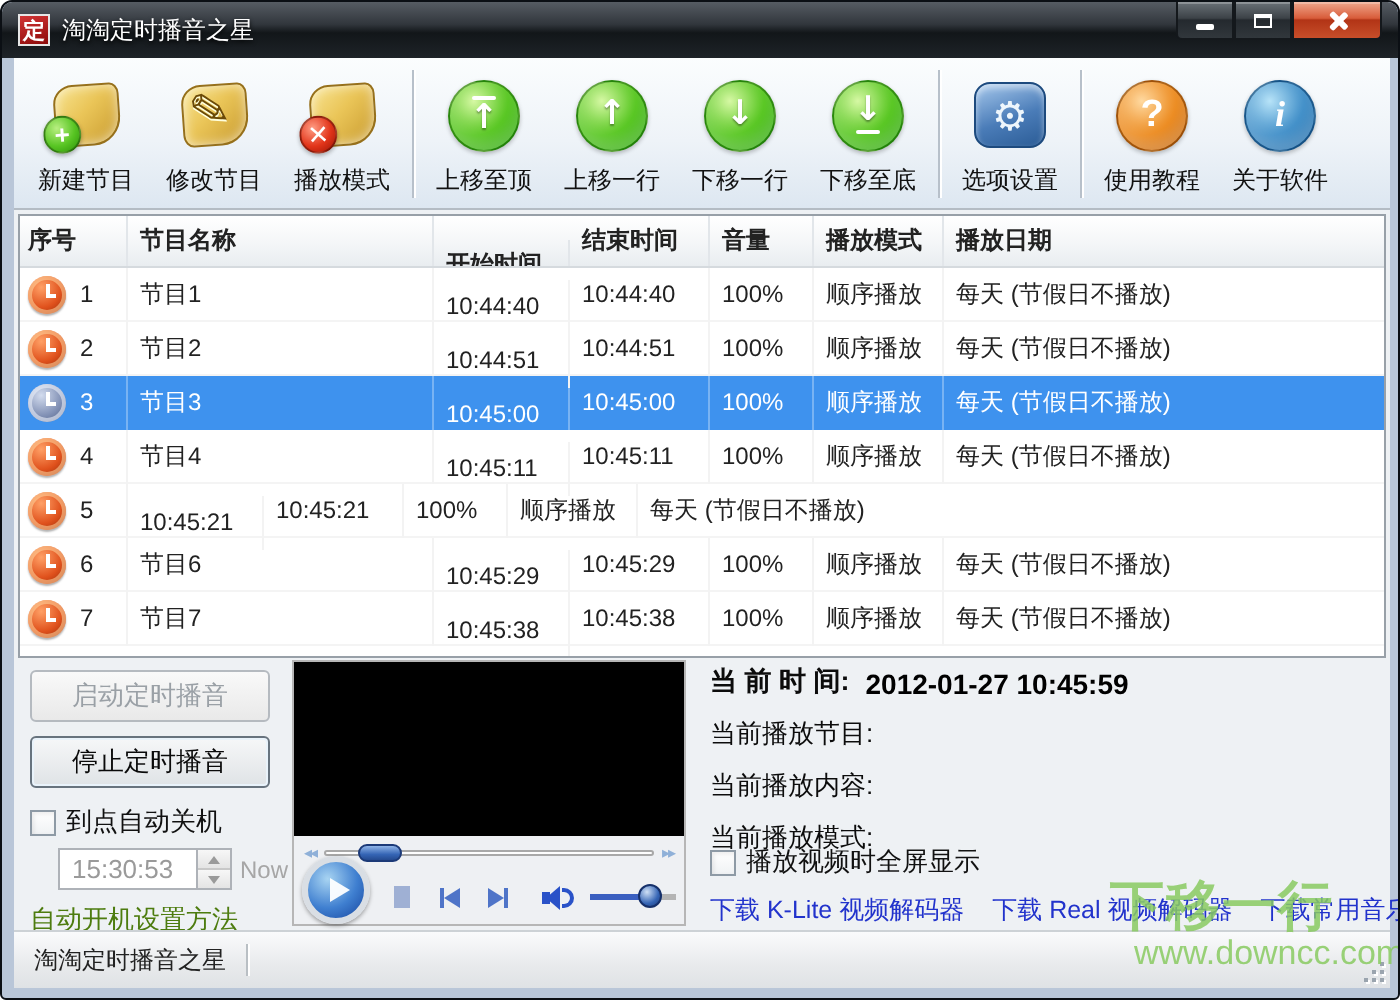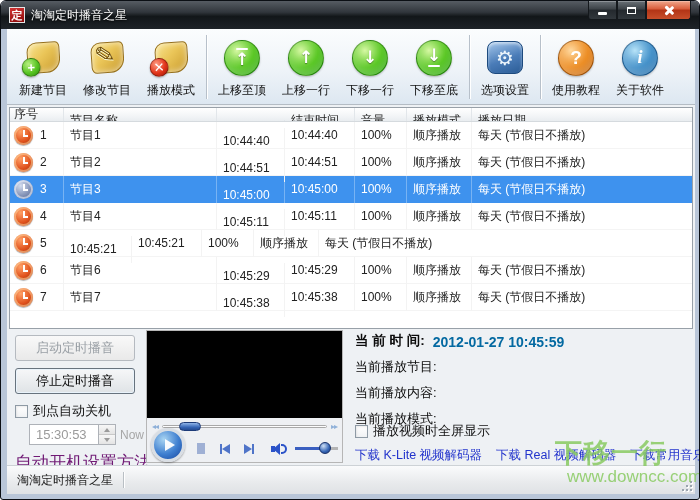--- a/index.html
+++ b/index.html
@@ -53,21 +53,21 @@
   .orb.blue { background:radial-gradient(circle at 35% 28%,#b7e3f8,#3f8ec8 52%,#145f9e); border-color:rgba(0,40,80,.45); }
   .arrowg { font-size:17px; line-height:17px; font-weight:bold; text-shadow:0 1px 1px rgba(0,0,0,.35); font-family:"DejaVu Sans",sans-serif; }
   .cap { width:12px; height:2.5px; background:#fff; border-radius:1px; margin:1px 0; }
   .tile { width:36px; height:33px; border-radius:8px; background:linear-gradient(160deg,#a6c8ec,#4a7cb8 55%,#2b5c96);
     border:1px solid #1d4a7e; display:flex; align-items:center; justify-content:center; color:#eef6fc; font-size:20px;
     box-shadow:inset 0 2px 3px rgba(255,255,255,.5); font-family:"DejaVu Sans",sans-serif; }
   .qmark { font-size:19px; font-weight:bold; } .imark { font-size:18px; font-style:italic; font-family:"Liberation Serif",serif; font-weight:bold; }
 
   
   .table { position:absolute; left:2px; top:78px; width:684px; height:222px; background:#fff; border:1px solid #98a0a8; font-size:12px; color:#222; overflow:hidden; }
-  .thead { display:flex; height:14px; background:linear-gradient(180deg,#ffffff 0%,#f3f5f7 60%,#e9edf0 100%); border-bottom:1px solid #d5dade; }
+  .thead { display:flex; height:26px; background:linear-gradient(180deg,#ffffff 0%,#f3f5f7 60%,#e9edf0 100%); border-bottom:1px solid #d5dade;font-weight:bold; }
   .th { line-height:25px; padding-left:6px; border-right:1px solid #e2e6ea; white-space:nowrap; overflow:hidden; }
   .trow { display:flex; height:27px; align-items:center; border-bottom:1px solid #f4f4f4; }
   .td { padding-left:6px; border-right:1px solid #f3f3f3; white-space:nowrap; overflow:hidden; height:27px; line-height:27px; }
   .c0 { width:54px; display:flex; align-items:center; padding-left:4px; }
   .c1 { width:153px; } .c2 { width:68px;margin-top:12px; } .c3 { width:70px; } .c4 { width:52px; } .c5 { width:65px; } .c6 { flex:1; border-right:none; }
   .trow.selected { background:#3e92ee; color:#fff; border-bottom-color:#3e92ee; }
   .trow.selected .td { border-right-color:rgba(255,255,255,.3); }
   .clock { width:19px; height:19px; border-radius:50%; flex:none; margin-right:7px; position:relative;
     background:radial-gradient(circle at 35% 30%,#ffa066,#e0521d 55%,#8e2403);
     box-shadow:inset 0 0 0 2px rgba(255,215,160,.55),0 1px 1px rgba(0,0,0,.3); }
@@ -85,21 +85,21 @@
   .shutdown { left:8px; top:373px; }
   .timerow { position:absolute; left:22px; top:395px; display:flex; align-items:center; }
   .timeinput { width:70px; height:21px; border:1px solid #aeb2b8; background:#fff; color:#9a9a9a; font-size:13px;
     display:flex; align-items:center; padding-left:6px; }
   .spinner { width:17px; height:21px; border:1px solid #aeb2b8; border-left:none; display:flex; flex-direction:column; }
   .spin { flex:1; background:linear-gradient(180deg,#f7f7f7,#e4e4e4); display:flex; align-items:center; justify-content:center; border-bottom:1px solid #c8c8c8; }
   .spin:last-child { border-bottom:none; }
   .tri-up { width:0; height:0; border-left:3px solid transparent; border-right:3px solid transparent; border-bottom:4px solid #9a9a9a; }
   .tri-dn { width:0; height:0; border-left:3px solid transparent; border-right:3px solid transparent; border-top:4px solid #9a9a9a; }
   .nowlbl { color:#a6a6a6; font-size:12px; margin-left:4px; }
-  .bootlink { position:absolute; left:8px; top:422px; font-size:17px; color:#701a75; cursor:pointer; }
+  .bootlink { position:absolute; left:8px; top:422px; font-size:13px; color:#4d7c0f; cursor:pointer; }
 
   
   .player { position:absolute; left:139px; top:301px; width:197px; height:133px; border:1px solid #b6b6b6; background:#eef0f3; }
   .video { width:100%; height:87px; background:#000; }
   .seekrow { height:17px; display:flex; align-items:center; padding:0 5px; }
   .seekbtn { font-size:8px; color:#8fb0d8; letter-spacing:-1px; font-family:"DejaVu Sans",sans-serif; }
   .groove { flex:1; height:3px; border:1px solid #a8a8a8; border-radius:2px; margin:0 4px; position:relative; background:#fdfdfd; }
   .thumb { position:absolute; left:10%; top:-4px; width:22px; height:9px; border-radius:5px;
     background:linear-gradient(180deg,#8fb4e8,#3565b5 60%,#244a90); border:1px solid #1c3a78; }
   .ctlrow { height:27px; display:flex; align-items:center; padding:0 4px; position:relative; }
@@ -118,21 +118,21 @@
   .speaker .arc { position:absolute; left:10px; top:2px; width:6px; height:10px; border:2px solid #2a52c8; border-left:none;
     border-radius:0 8px 8px 0; }
   .volgroove { position:relative; width:58px; height:3px; background:linear-gradient(90deg,#3a5fc0 0%,#3a5fc0 62%,#b4b4b4 62%); margin-left:2px; }
   .volthumb { position:absolute; left:56%; top:-5px; width:12px; height:12px; border-radius:50%;
     background:radial-gradient(circle at 35% 30%,#cfe0f5,#3565b5 60%,#1c3a78); border:1px solid #16306a; }
 
   
   .info { position:absolute; left:348px; top:303px; width:338px; font-size:13px; color:#0c0c0c; }
   .timeline { display:flex; align-items:flex-end; }
   .tl-label { font-weight:bold; font-size:13.5px; }
-  .tl-value { font-weight:bold; font-size:14px; color:#0369a1; margin-left:8px; }
+  .tl-value { font-weight:bold; font-size:14px; color:#000000; margin-left:8px; }
   .inflbl { margin-top:8px; }
   .fullscreen-chk { left:348px; top:393px; }
   .links { position:absolute; left:348px; top:418px; width:340px; display:flex; white-space:nowrap; font-size:12.5px; }
   .dlink { color:#2233cc; margin-right:14px; cursor:pointer; }
 
   
   .statusbar { position:absolute; left:0; top:436px; width:688px; height:29px;
     background:linear-gradient(180deg,#fafbfc 0%,#e8eaec 60%,#dfe2e5 100%); border-top:1px solid #cdd2d6;
     display:flex; align-items:center; font-size:12px; color:#222; }
   .sbtext { padding-left:10px; }

